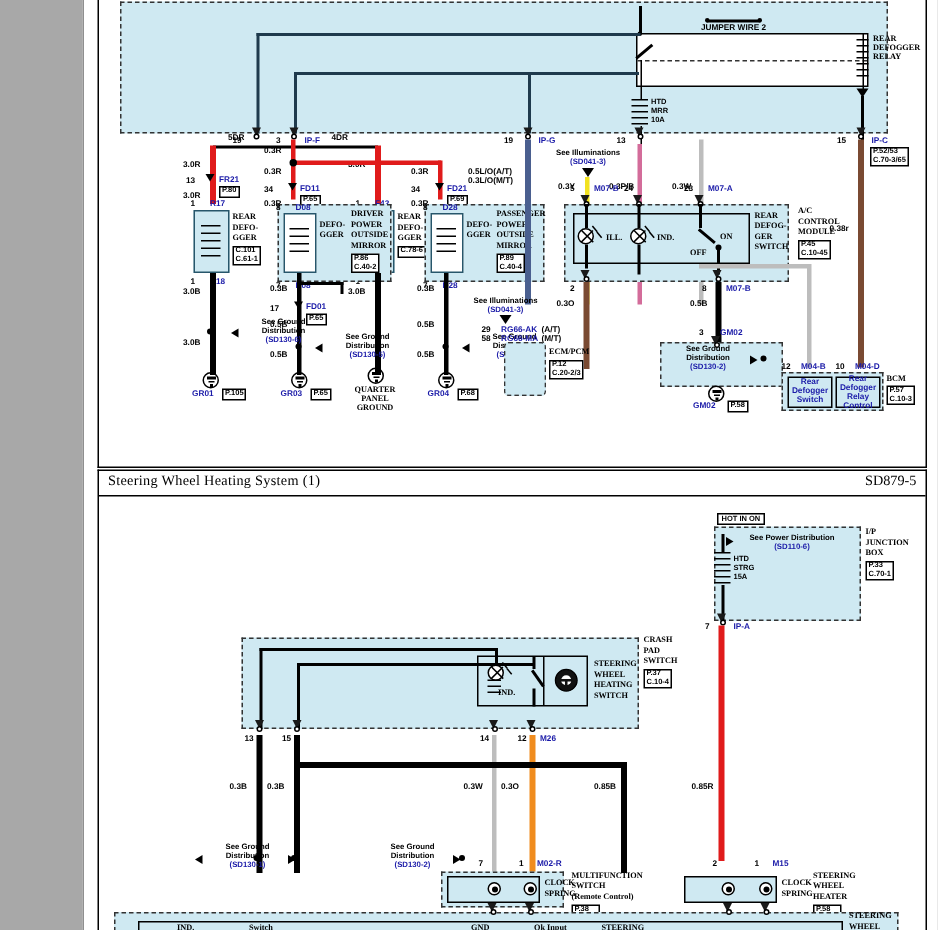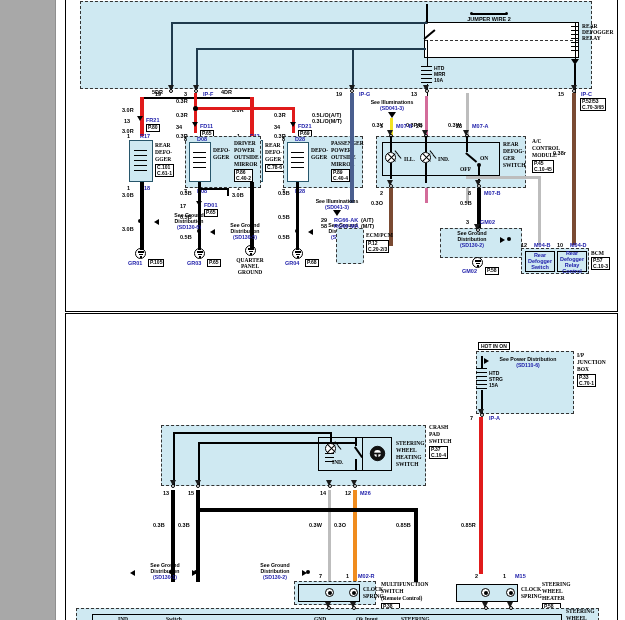--- a/index.html
+++ b/index.html
@@ -568,20 +568,24 @@
       <div class="lbb ctr" style="left:491px;top:302px;width:30px;text-align:center;">Relay</div>
       <div class="lbb ctr" style="left:491px;top:308px;width:30px;text-align:center;">Control</div>
       <div class="lbt" style="left:525px;top:290px;">BCM</div>
       <div class="pbox" style="left:525px;top:297px;">
         <div>P.57</div>
         <div>C.10-3</div>
       </div>
     </div>
 
     <div class="panel" style="left:9px;top:313px;width:553px;height:307px;border-bottom:none;">
+      <div class="hdr">
+        <div class="t">Steering Wheel Heating System (1)</div>
+        <div class="c">SD879-5</div>
+      </div>
 
       <div class="hotbox" style="left:412px;top:28px;">HOT IN ON</div>
 
       <div class="dashbox" style="left:410px;top:37px;width:98px;height:63px;background:#cfe9f2;"></div>
       <div class="seeg" style="left:424px;top:42px;width:76px;">
         <div class="t1">See Power Distribution</div>
         <div class="t2">(SD110-6)</div>
       </div>
       <div class="arrow-r" style="left:418px;top:44px;"></div>
       <div class="w wv" style="left:415px;top:42px;width:1.5px;height:12px;"></div>

